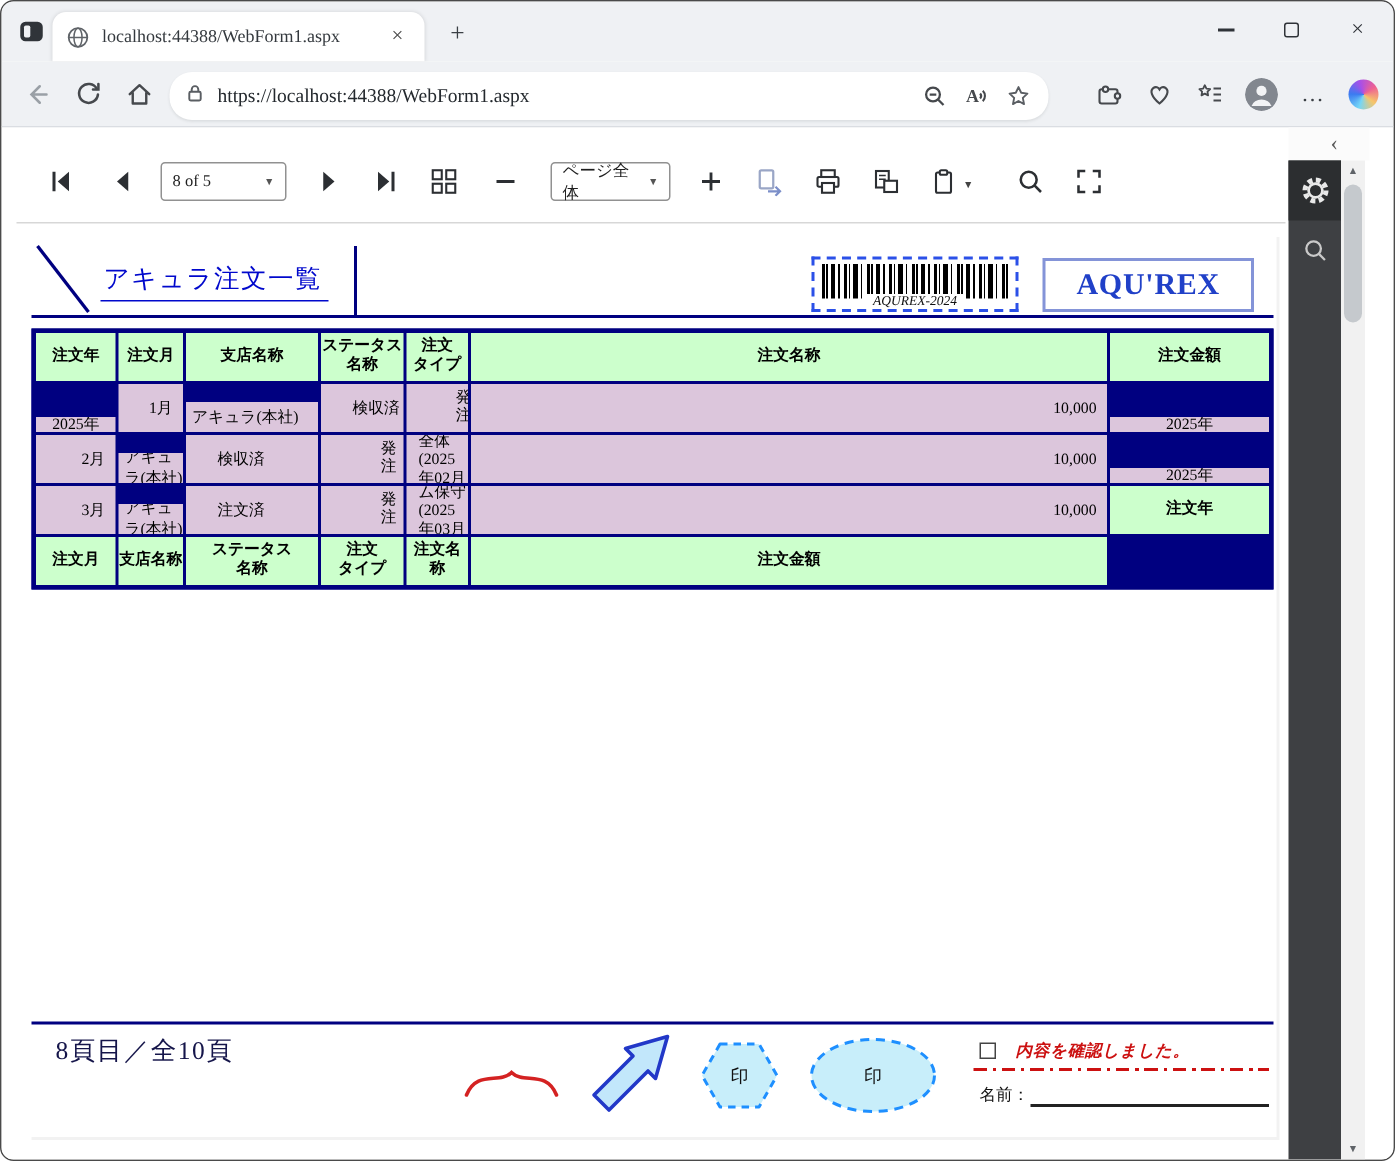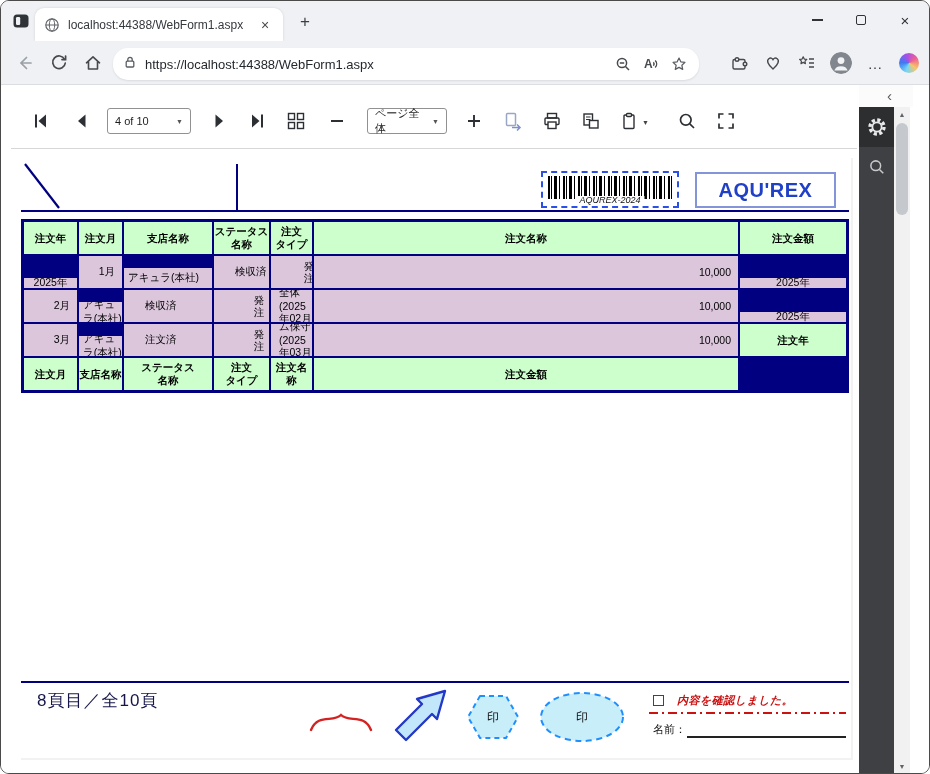--- a/index.html
+++ b/index.html
@@ -1,18 +1,18 @@
 <!DOCTYPE html>
 <html><head>
 <meta charset="utf-8">
 <style>
   * {margin:0; padding:0; box-sizing:border-box;}
   body {background:#fff;}
   #screen {position:relative; width:930px; height:774px; border:1px solid #4a4a4a; border-radius:9px;
-           overflow:hidden; background:#fff; font-family:Liberation Sans, sans-serif;}
+           overflow:hidden; background:#fff; font-family:Liberation Serif, serif;}
 
   
   .tabstrip {position:absolute; left:0; top:0; right:0; height:40px; background:#eff1f4;}
   .ws-btn {position:absolute; left:10px; top:10px; width:20px; height:20px;}
   .tab {position:absolute; left:34px; top:7px; width:248px; height:33px; background:#fff;
         border-radius:9px 9px 0 0; display:flex; align-items:center; padding:0 9px;
         box-shadow:0 0 3px rgba(0,0,0,.12);}
   .favicon {width:16px; height:16px; margin-right:8px; flex:0 0 auto;}
   .tab-title {flex:1; font-size:12px; color:#34393e; white-space:nowrap; overflow:hidden;}
   .tab-close {flex:0 0 auto; width:18px; height:18px; display:flex; align-items:center; justify-content:center;
@@ -233,21 +233,21 @@
             <path d="M5 3.5v13" stroke="#2c2f33" stroke-width="2"></path>
             <path d="M15 3.5 7.5 10 15 16.5Z" fill="#2c2f33"></path>
           </svg>
       </span>
       <span class="tbtn" style="left:71px">
         <svg width="20" height="20" viewBox="0 0 20 20">
             <path d="M13.5 3.5 6 10l7.5 6.5Z" fill="#2c2f33"></path>
           </svg>
       </span>
       <div class="tb-select" style="left:106px; width:84px">
-        <span>4 of 10</span>
+        <span>8 of 5</span>
         <span class="tb-caret">▼</span>
       </div>
       <span class="tbtn" style="left:208px">
         <svg width="20" height="20" viewBox="0 0 20 20">
             <path d="M6.5 3.5 14 10l-7.5 6.5Z" fill="#2c2f33"></path>
           </svg>
       </span>
       <span class="tbtn" style="left:246px">
         <svg width="20" height="20" viewBox="0 0 20 20">
             <path d="M5 3.5 12.5 10 5 16.5Z" fill="#2c2f33"></path>
@@ -314,20 +314,21 @@
             <path d="M3 7.5V3h4.5M12.5 3H17v4.5M17 12.5V17h-4.5M7.5 17H3v-4.5" stroke="#2c2f33" stroke-width="1.7" fill="none"></path>
           </svg>
       </span>
     </div>
     <div class="vtb-sep"></div>
 
     <div class="report">
       <svg class="diag" width="46" height="50" viewBox="0 0 46 50">
           <path d="M6 3 40 47" stroke="#000080" stroke-width="2.2"></path>
         </svg>
+      <div class="rtitle">アキュラ注文一覧</div>
       <div class="rvline"></div>
       <div class="rhline"></div>
 
       <div class="barcode">
         <div class="bars"></div>
         <span class="bct">AQUREX-2024</span>
       </div>
       <div class="logo">AQU'REX</div>
 
       <div class="rtable">

